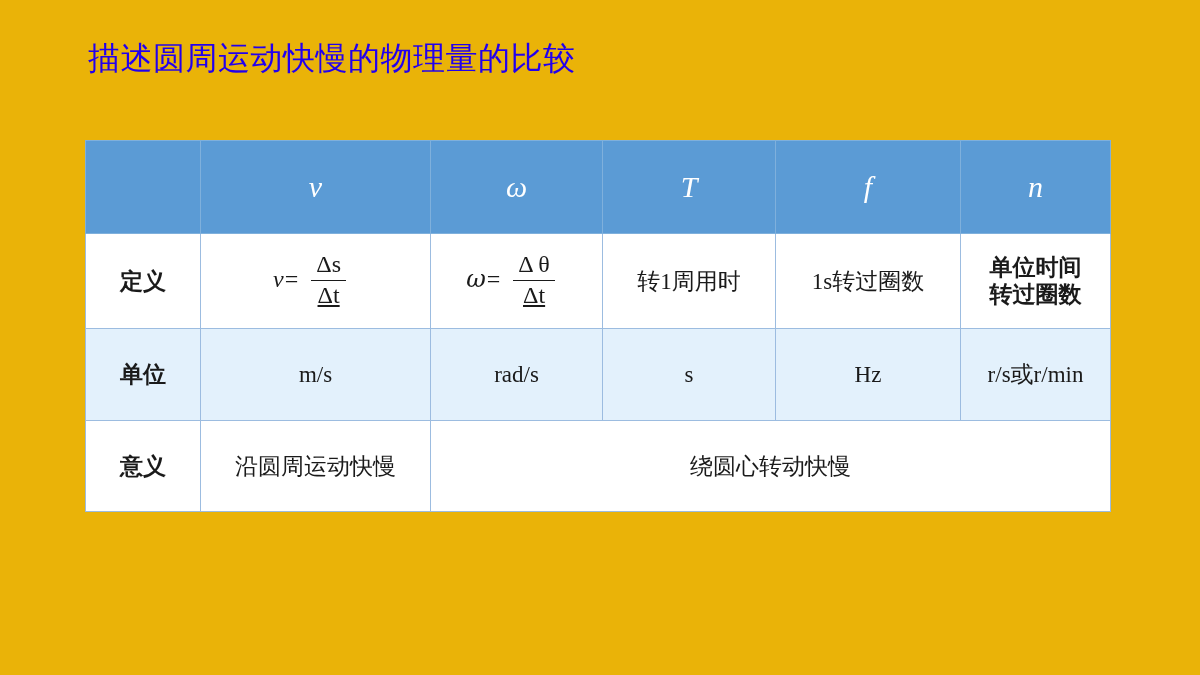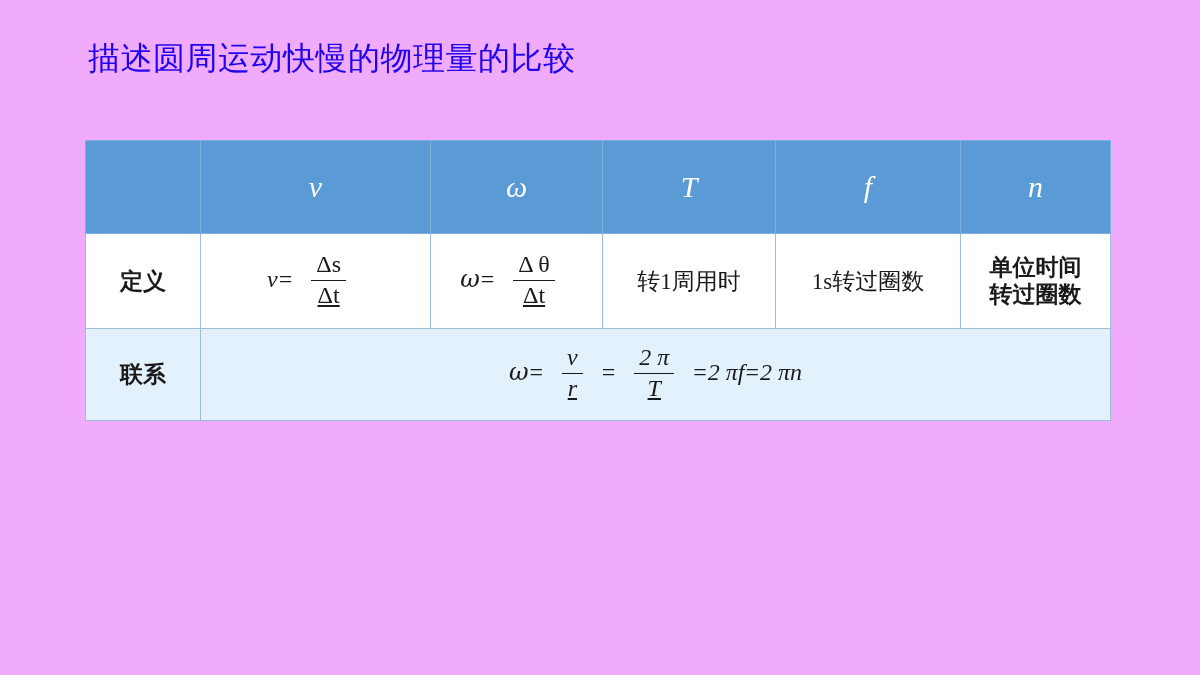--- a/index.html
+++ b/index.html
@@ -11,21 +11,21 @@
     height: 675px;
     background: #ffffff;
     font-family: "Liberation Serif", "DejaVu Serif", serif;
     overflow: hidden;
   }
 
   #slide {
     position: relative;
     width: 1200px;
     height: 675px;
-    background: #f0abfc;
+    background: #eab308;
   }
 
   
   #slide-title {
     position: absolute;
     left: 88px;
     top: 38px;
     font-family: "Liberation Sans", "DejaVu Sans", sans-serif;
     font-size: 32px;
     line-height: 40px;
@@ -91,21 +91,21 @@
     font-size: 24px;
     white-space: nowrap;
     line-height: 1;
   }
   .frac {
     display: inline-block;
     vertical-align: middle;
     text-align: center;
     position: relative;
     top: -1px;
-    margin: 0 18px;
+    margin: 0 12px;
   }
   .frac .num {
     display: block;
     padding: 0 5px 1px 5px;
     border-bottom: 1.4px solid #1a1a1a;
     line-height: 1.15;
   }
   .frac .den {
     display: block;
     padding: 1px 5px 0 5px;
@@ -160,27 +160,32 @@
 
         <td>转1周用时</td>
         <td>1s转过圈数</td>
 
         <td class="two-line">
           <div>单位时间</div>
           <div>转过圈数</div>
         </td>
       </tr>
 
+      <tr class="row-tint">
+        <td class="rowlabel">单位</td>
+        <td>m/s</td>
+        <td>rad/s</td>
+        <td>s</td>
+        <td>Hz</td>
+        <td>r/s或r/min</td>
+      </tr>
 
+      <tr class="row-white tall">
+        <td class="rowlabel">意义</td>
+        <td>沿圆周运动快慢</td>
+        <td colspan="4">绕圆心转动快慢</td>
+      </tr>
 
-      <tr class="row-tint">
-        <td class="rowlabel">联系</td>
-        <td colspan="5">
-          <span class="math">
-            <span class="greek">ω</span><span class="eq">=</span><span class="frac"><span class="num">v</span><span class="den">r</span></span><span class="eq">=</span><span class="frac"><span class="num">2 π</span><span class="den">T</span></span><span class="eq">=</span><span>2 πf</span><span class="eq">=</span><span>2 πn</span>
-          </span>
-        </td>
-      </tr>
 
     </tbody>
   </table>
 
 </div>
 
 </body></html>

